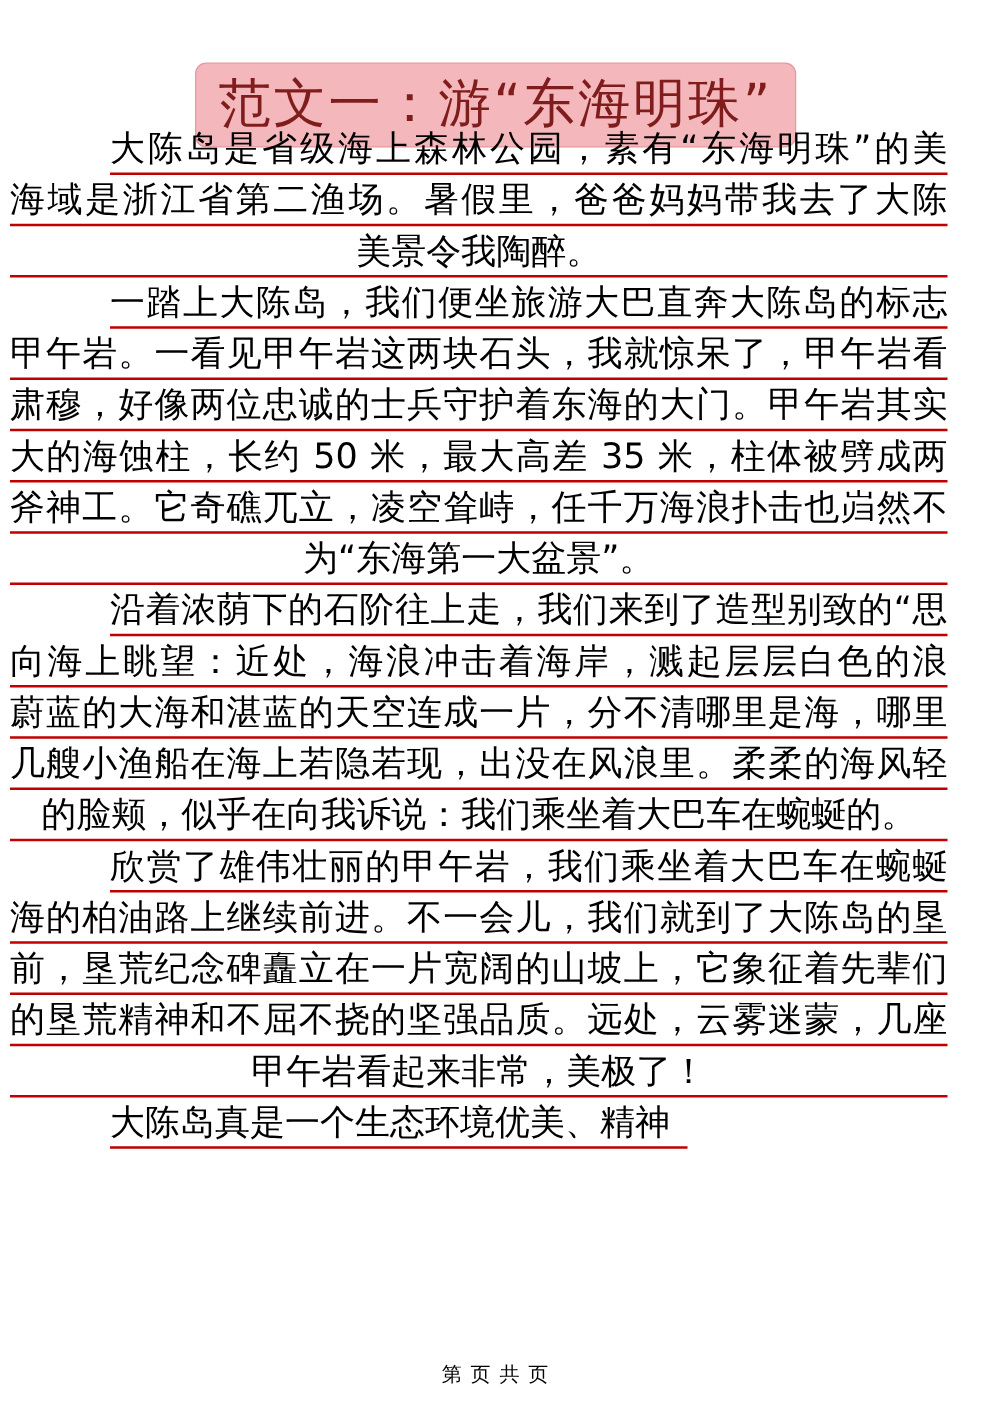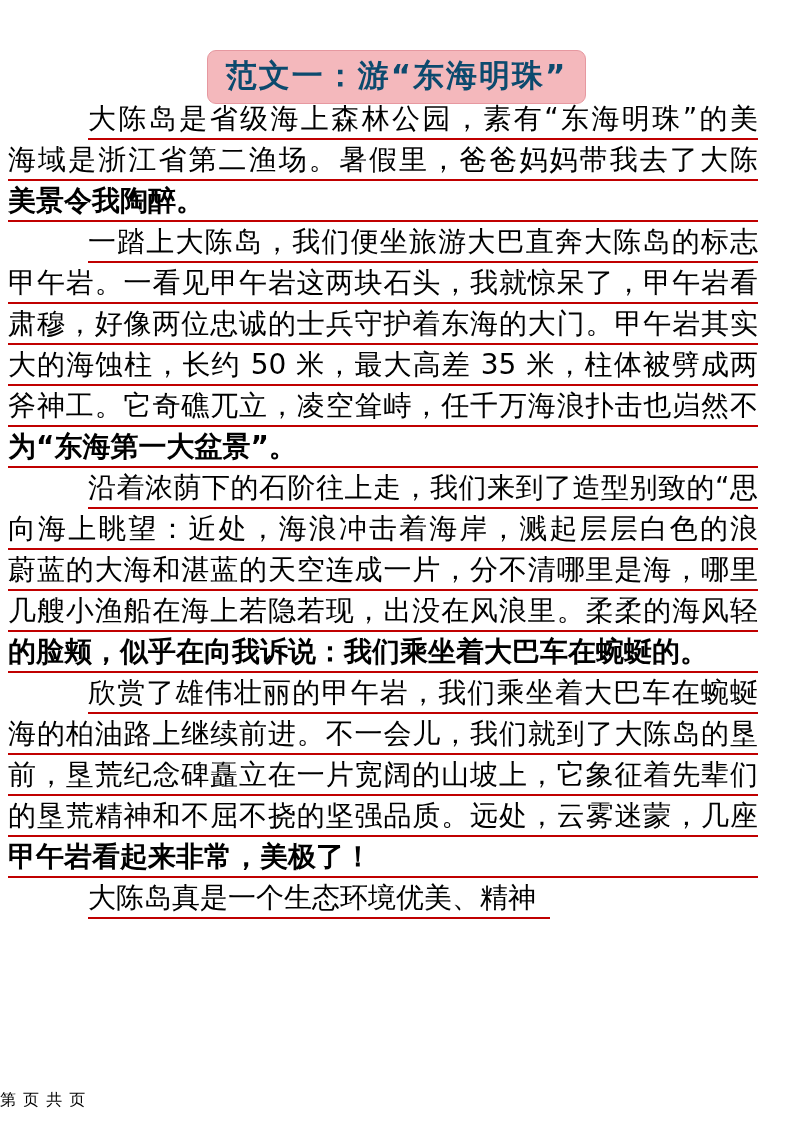--- a/index.html
+++ b/index.html
@@ -14,24 +14,24 @@
   .title-wrap{
     position:absolute;left:0;top:50px;width:100%;
     text-align:center;
   }
   .title-box{
     display:inline-block;
     background:var(--title-bg,#f4b8bc);
     border:1px solid var(--title-border,#e698a0);
     border-radius:9px;
     padding:4px 18px 6px 18px;
-    font-size:31px;
-    font-weight:bold;
+    font-size:42px;
+    font-weight:normal;
     letter-spacing:2px;
-    color:#0c4a6e;
+    color:#7f1d1d;
   }
   .doc-body{
     position:absolute;left:8px;top:99px;width:750px;
     font-size:28px;
   }
   .para{margin:0;padding:0;}
   .line{
     box-sizing:border-box;
     height:41px;
     line-height:40px;
@@ -42,31 +42,30 @@
   .line.first{
     margin-left:80px;
     text-align:justify;
     text-align-last:justify;
   }
   .line.mid{
     text-align:justify;
     text-align-last:justify;
   }
   .line.end{
-    text-align:left;
-    font-weight:bold;
+    text-align:center;
   }
   .line.short{
     margin-left:80px;
     width:462px;
     text-align:left;
   }
   .footer{
     position:absolute;left:0;top:1090px;width:100%;
-    text-align:left;
+    text-align:center;
     font-size:16px;
     letter-spacing:1px;
     color:#000;
   }
 </style>
 </head>
 <body>
 
 <div class="page">
 

